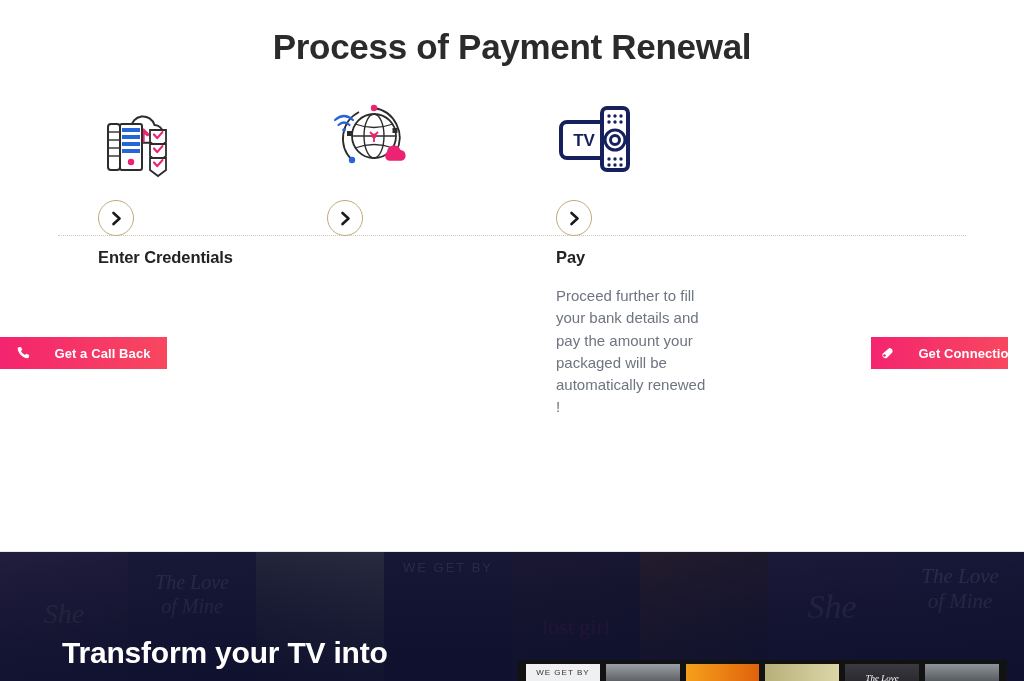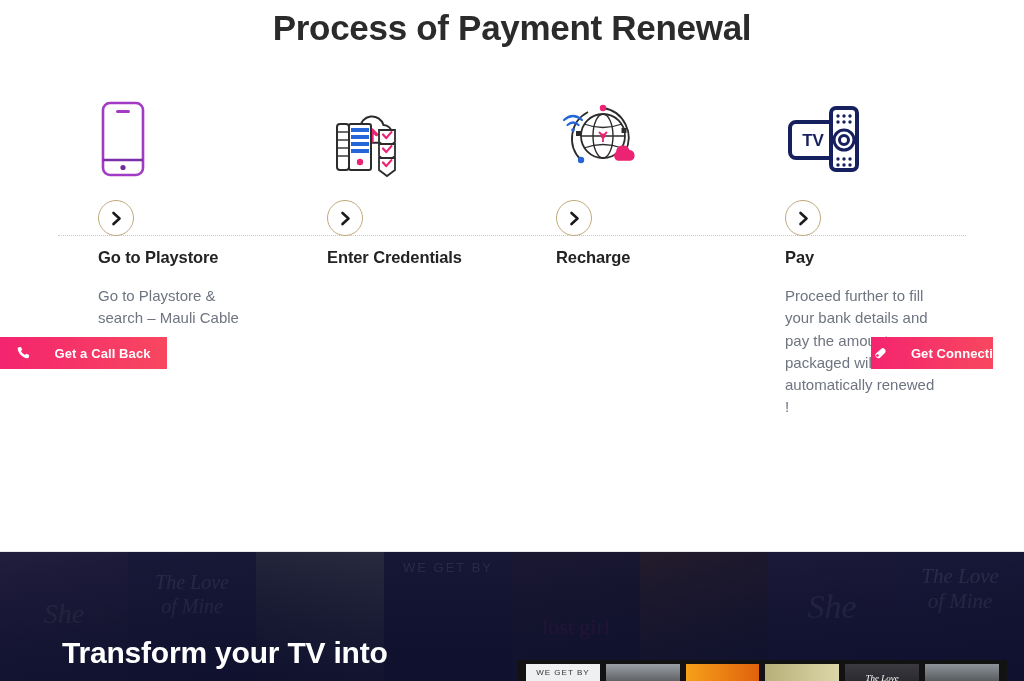--- a/index.html
+++ b/index.html
@@ -6,21 +6,21 @@
   html, body {
     width:1024px; height:681px;
     background:#ffffff;
     font-family:"Liberation Sans", sans-serif;
     overflow:hidden;
   }
   .page { position:relative; width:1024px; height:681px; background:#fff; }
 
   
   .section-title {
-    position:absolute; top:5px; left:0; width:1024px;
+    position:absolute; top:24px; left:0; width:1024px;
     text-align:center;
     font-size:35px;
     font-weight:bold;
     letter-spacing:-0.3px;
     color:#2b2b2b;
     line-height:46px;
   }
 
   
   .steps {
@@ -104,21 +104,21 @@
     letter-spacing:0.1px;
     z-index:20;
     cursor:pointer;
     white-space:nowrap;
   }
   .cta-left {
     left:0; top:337px; width:167px;
     background:linear-gradient(90deg,#f4246f 0%, #f8475f 100%);
   }
   .cta-right {
-    left:871px; top:337px; width:122px;
+    left:871px; top:337px; width:137px;
     background:linear-gradient(90deg,#f4246f 0%, #f8475f 100%);
     padding-left:18px;
   }
   .cta svg { display:block; flex:none; }
 
   
   .hero {
     position:absolute;
     left:0; top:552px; width:1024px; height:129px;
     background:#141733;
@@ -187,40 +187,20 @@
 <body>
 
 <div class="page">
 
   <div class="section-title">Process of Payment Renewal</div>
 
   <div class="connector"></div>
 
   <div class="steps">
 
-    <div class="step">
-      <div class="step-icon">
-        <svg width="46" height="78" viewBox="0 0 46 78">
-          <rect x="3" y="3" width="40" height="72" rx="7" ry="7" fill="none" stroke="#a23bc4" stroke-width="2.6"></rect>
-          <line x1="3" y1="60" x2="43" y2="60" stroke="#7b2fa8" stroke-width="2.6"></line>
-          <rect x="16" y="10" width="14" height="3" rx="1.5" fill="#a23bc4"></rect>
-          <circle cx="23" cy="67.5" r="2.6" fill="#6e2b99"></circle>
-        </svg>
-      </div>
-      <div class="arrow-row">
-        <div class="arrow-circle">
-          <svg width="13" height="15" viewBox="0 0 13 15">
-              <path d="M3.5 2 L9.5 7.5 L3.5 13" fill="none" stroke="#1b1b1b" stroke-width="2.6" stroke-linecap="round" stroke-linejoin="round"></path>
-            </svg>
-        </div>
-      </div>
-      <div class="step-heading">Go to Playstore</div>
-      <div class="step-text">Go to Playstore &amp;
-search – Mauli Cable</div>
-    </div>
 
     <div class="step">
       <div class="step-icon">
         <svg width="80" height="78" viewBox="0 0 80 78">
 
           <path d="M31 28 a12 12 0 0 1 23.5-3 a9 9 0 0 1 2 17.7 H33 a8 8 0 0 1 -2 -14.7 z" fill="#fff" stroke="#2c2c2c" stroke-width="2"></path>
           <path d="M43 41 V30 M43 30 l-4.5 4.5 M43 30 l4.5 4.5" stroke="#ec2272" stroke-width="3.4" fill="none" stroke-linecap="round"></path>
 
           <rect x="8" y="24" width="12" height="46" rx="3" fill="#fff" stroke="#2c2c2c" stroke-width="2"></rect>
           <line x1="8" y1="32" x2="20" y2="32" stroke="#2c2c2c" stroke-width="1.4"></line>
@@ -283,21 +263,20 @@
           <path d="M58 52 a7 7 0 0 1 13.5 -2 a5.5 5.5 0 0 1 1 10.8 H60.5 a5 5 0 0 1 -2.5 -8.8 z" fill="#ec2272"></path>
         </svg>
       </div>
       <div class="arrow-row">
         <div class="arrow-circle">
           <svg width="13" height="15" viewBox="0 0 13 15">
               <path d="M3.5 2 L9.5 7.5 L3.5 13" fill="none" stroke="#1b1b1b" stroke-width="2.6" stroke-linecap="round" stroke-linejoin="round"></path>
             </svg>
         </div>
       </div>
-      <div class="step-heading">Recharge</div>
     </div>
 
     <div class="step">
       <div class="step-icon">
         <svg width="76" height="76" viewBox="0 0 76 76">
 
           <rect x="3" y="22" width="46" height="36" rx="6" fill="#fff" stroke="#16205e" stroke-width="4"></rect>
           <text x="26" y="46" font-family="Liberation Sans, sans-serif" font-size="17" font-weight="bold" fill="#16205e" text-anchor="middle">TV</text>
 
           <rect x="44" y="8" width="26" height="62" rx="5" fill="#fff" stroke="#16205e" stroke-width="4"></rect>

